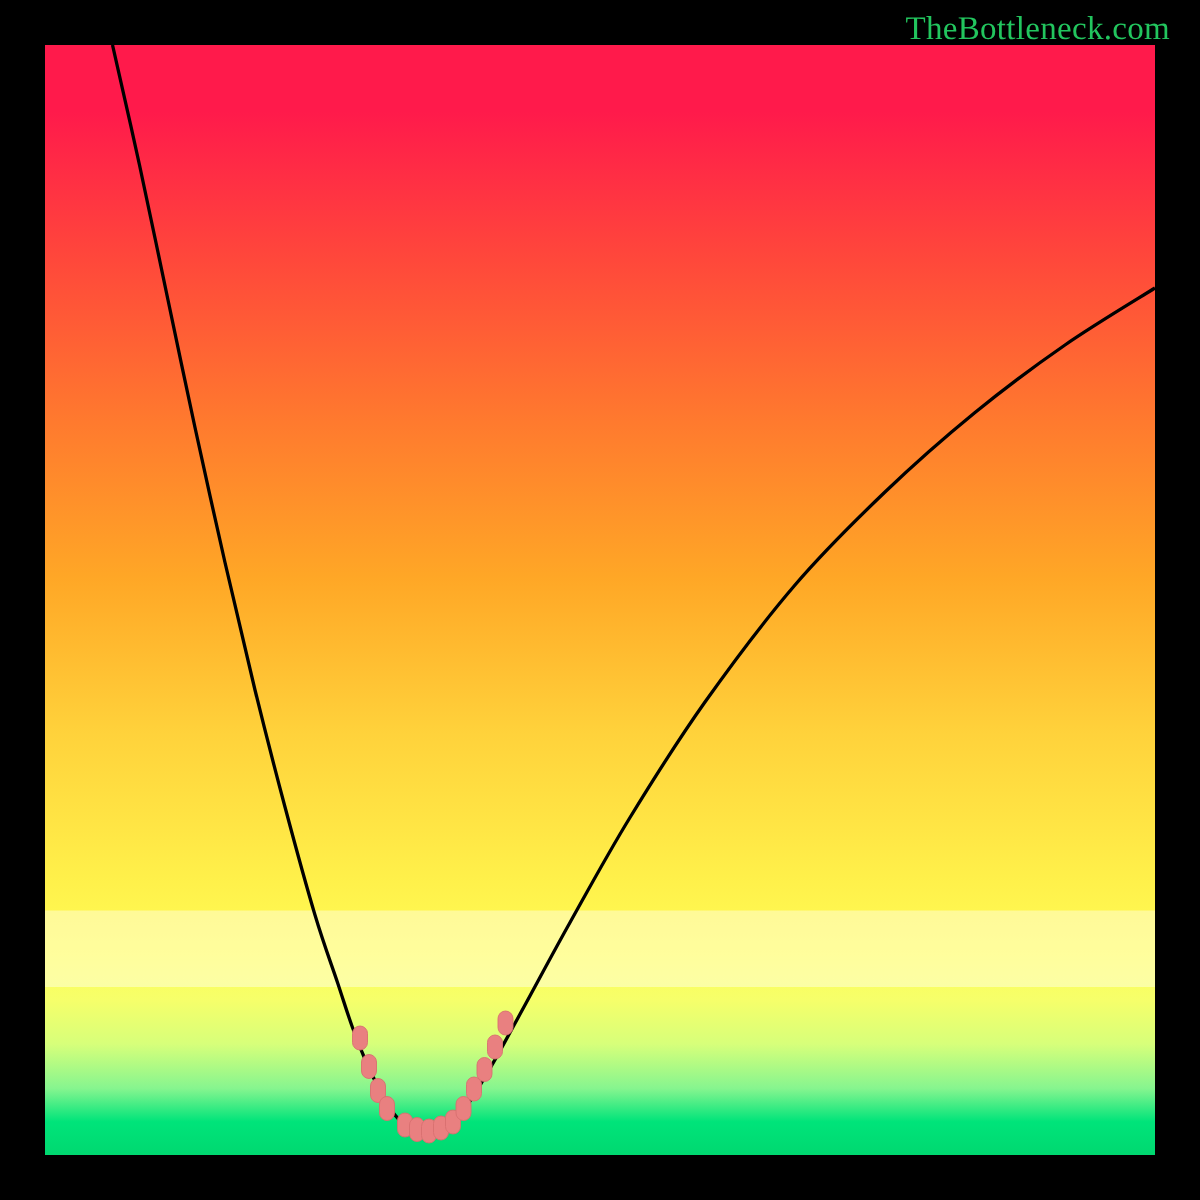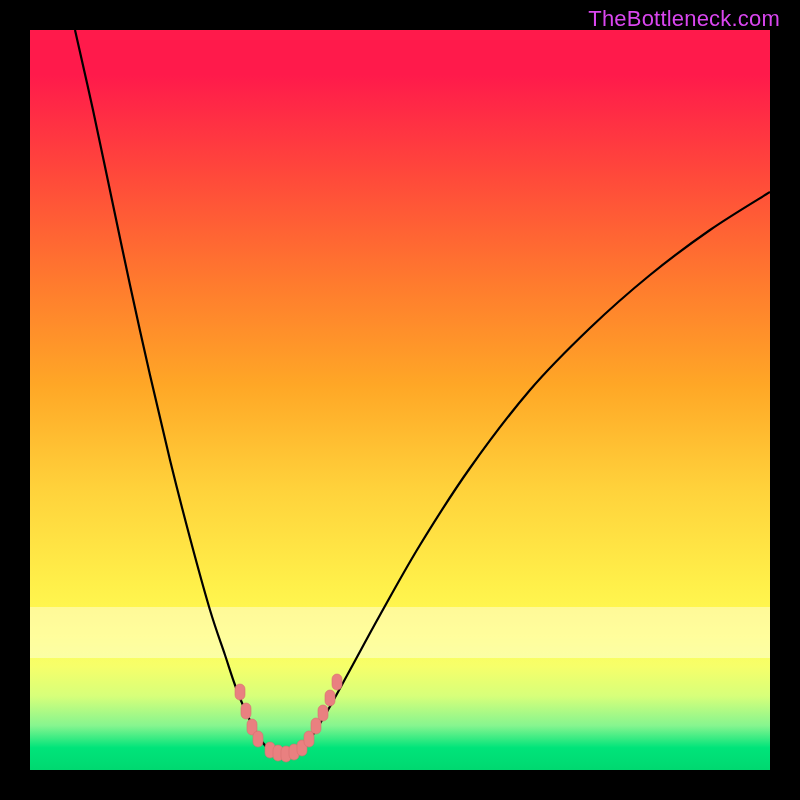--- a/index.html
+++ b/index.html
@@ -2,22 +2,22 @@
 <html><head>
 <meta charset="utf-8">
 <style>
   * { margin: 0; padding: 0; box-sizing: border-box; }
   html, body { width: 800px; height: 800px; overflow: hidden; background: #000; }
   .frame {
     width: 800px; height: 800px; background: #000; position: relative;
   }
   .watermark {
     position: absolute; top: 6px; right: 20px;
-    font-family: Liberation Sans, sans-serif;
-    font-size: 22px; color: #d946ef; font-weight: 500;
+    font-family: Liberation Serif, serif;
+    font-size: 22px; color: #22c55e; font-weight: 500;
     letter-spacing: 0.2px;
   }
   .plot {
     position: absolute;
     left: 30px; top: 30px;
     width: 740px; height: 740px;
     background: linear-gradient(to bottom,
       #ff1a4b 0%,
       #ff1a4b 6%,
       #ff4a3a 20%,

